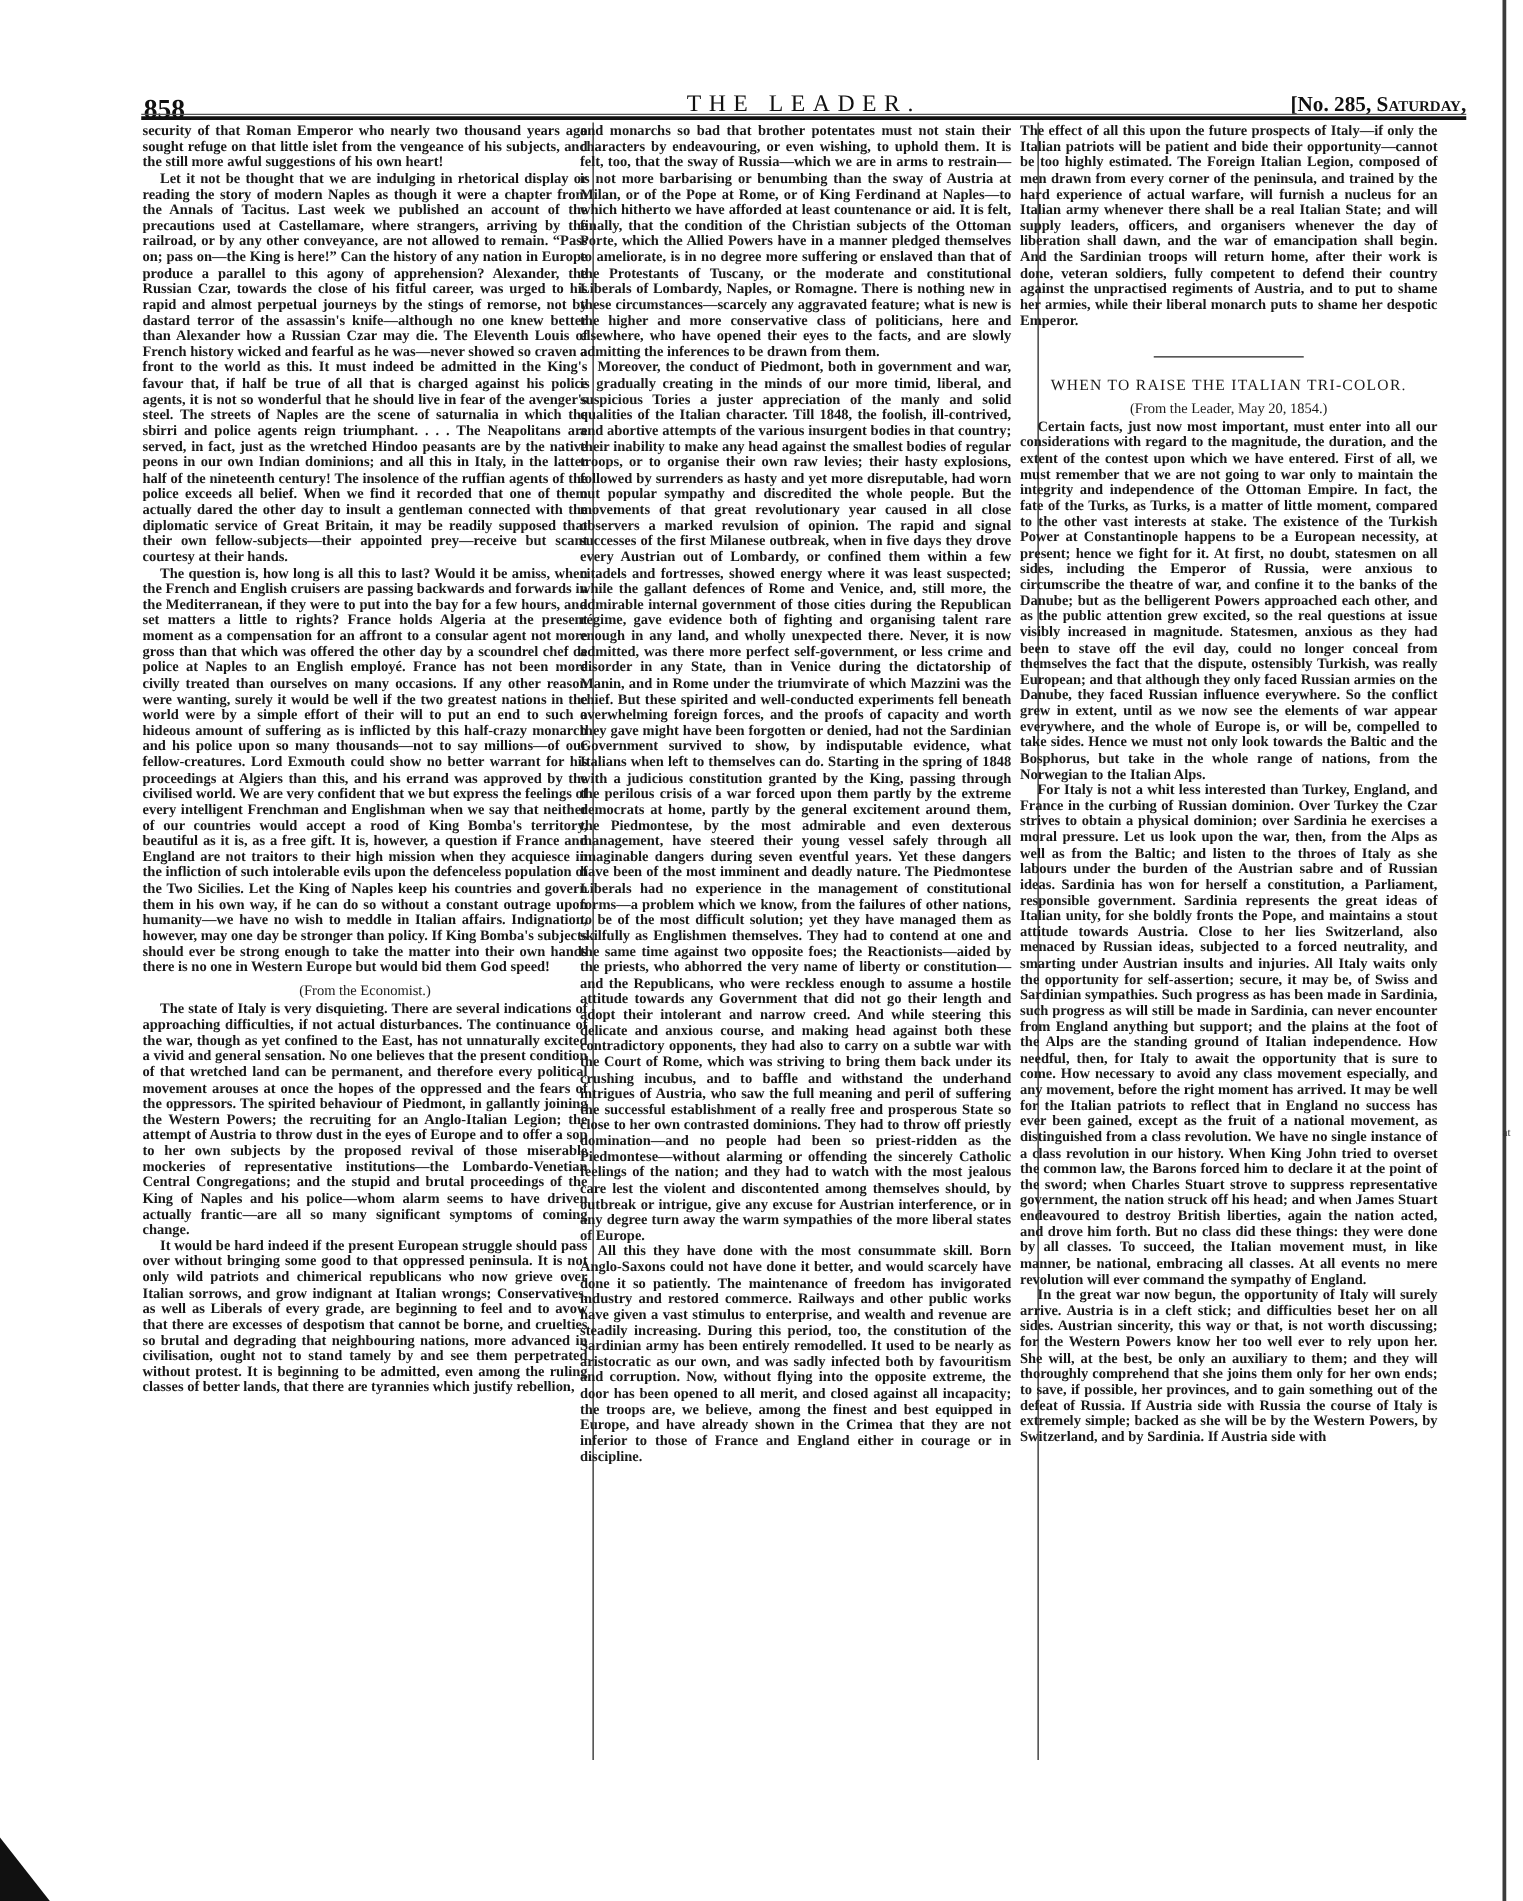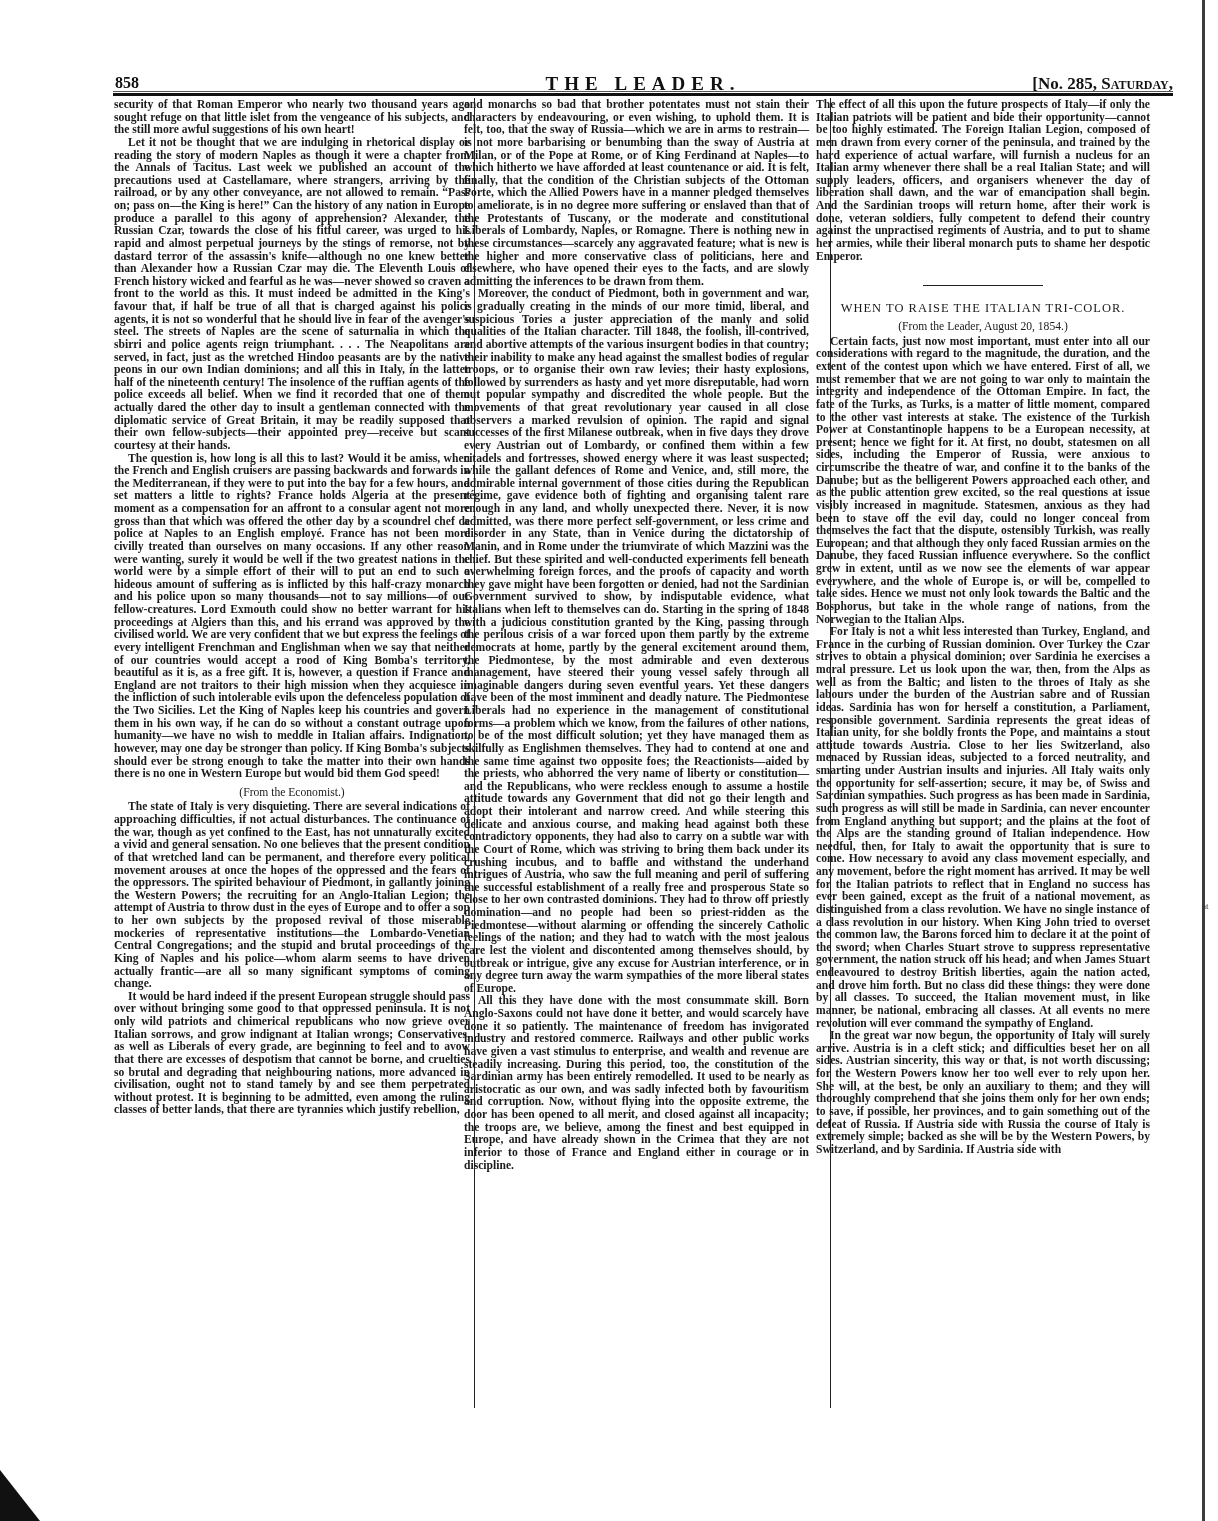--- a/index.html
+++ b/index.html
@@ -5,23 +5,23 @@
     html, body { margin:0; padding:0; }
     body {
       width:1218px; height:1521px; position:relative; overflow:hidden;
       background:#ffffff; color:#141414;
       font-family:"DejaVu Serif","Liberation Serif",serif;
     }
     .masthead {
       position:absolute; left:113px; top:70px; width:1060px; height:24px;
       font-family:"Liberation Serif",serif; color:#111;
     }
-    .page-no { position:absolute; left:2px; top:4px; font-size:16px; font-weight:bold; }
+    .page-no { position:absolute; left:2px; top:4px; font-size:22px; font-weight:bold; }
     .paper-title { position:absolute; left:0; width:1060px; top:3px; text-align:center;
-      font-size:19px; font-weight:bold; letter-spacing:6px; }
+      font-size:19px; font-weight:normal; letter-spacing:6px; }
     .issue { position:absolute; right:0; top:4px; font-size:17px; font-weight:bold;margin-left:48px; }
     .issue .sc { font-variant:small-caps; }
     .rule-thick { position:absolute; left:113px; top:93px; width:1060px; height:3px; background:#111; }
     .rule-thin { position:absolute; left:113px; top:91px; width:1060px; height:1px; background:#555; }
 
     .col {
       position:absolute; top:99px;
       font-family:"Liberation Serif",serif;
       font-size:11.6px; line-height:12.62px;
       text-align:justify; hyphens:manual;
@@ -79,21 +79,21 @@
 <div class="col col-mid">
   <p class="noindent">and monarchs so bad that brother potentates must not stain their characters by endeavouring, or even wishing, to uphold them. It is felt, too, that the sway of Russia—which we are in arms to restrain—is not more barbarising or benumbing than the sway of Austria at Milan, or of the Pope at Rome, or of King Ferdinand at Naples—to which hitherto we have afforded at least countenance or aid. It is felt, finally, that the condition of the Christian subjects of the Ottoman Porte, which the Allied Powers have in a manner pledged themselves to ameliorate, is in no degree more suffering or enslaved than that of the Protestants of Tuscany, or the moderate and constitutional Liberals of Lombardy, Naples, or Romagne. There is nothing new in these circumstances—scarcely any aggravated feature; what is new is the higher and more conservative class of politicians, here and elsewhere, who have opened their eyes to the facts, and are slowly admitting the inferences to be drawn from them.</p>
   <p>Moreover, the conduct of Piedmont, both in government and war, is gradually creating in the minds of our more timid, liberal, and suspicious Tories a juster appreciation of the manly and solid qualities of the Italian character. Till 1848, the foolish, ill-contrived, and abortive attempts of the various insurgent bodies in that country; their inability to make any head against the smallest bodies of regular troops, or to organise their own raw levies; their hasty explosions, followed by surrenders as hasty and yet more disreputable, had worn out popular sympathy and discredited the whole people. But the movements of that great revolutionary year caused in all close observers a marked revulsion of opinion. The rapid and signal successes of the first Milanese outbreak, when in five days they drove every Austrian out of Lombardy, or confined them within a few citadels and fortresses, showed energy where it was least suspected; while the gallant defences of Rome and Venice, and, still more, the admirable internal government of those cities during the Republican régime, gave evidence both of fighting and organising talent rare enough in any land, and wholly unexpected there. Never, it is now admitted, was there more perfect self-government, or less crime and disorder in any State, than in Venice during the dictatorship of Manin, and in Rome under the triumvirate of which Mazzini was the chief. But these spirited and well-conducted experiments fell beneath overwhelming foreign forces, and the proofs of capacity and worth they gave might have been forgotten or denied, had not the Sardinian Government survived to show, by indisputable evidence, what Italians when left to themselves can do. Starting in the spring of 1848 with a judicious constitution granted by the King, passing through the perilous crisis of a war forced upon them partly by the extreme democrats at home, partly by the general excitement around them, the Piedmontese, by the most admirable and even dexterous management, have steered their young vessel safely through all imaginable dangers during seven eventful years. Yet these dangers have been of the most imminent and deadly nature. The Piedmontese Liberals had no experience in the management of constitutional forms—a problem which we know, from the failures of other nations, to be of the most difficult solution; yet they have managed them as skilfully as Englishmen themselves. They had to contend at one and the same time against two opposite foes; the Reactionists—aided by the priests, who abhorred the very name of liberty or constitution—and the Republicans, who were reckless enough to assume a hostile attitude towards any Government that did not go their length and adopt their intolerant and narrow creed. And while steering this delicate and anxious course, and making head against both these contradictory opponents, they had also to carry on a subtle war with the Court of Rome, which was striving to bring them back under its crushing incubus, and to baffle and withstand the underhand intrigues of Austria, who saw the full meaning and peril of suffering the successful establishment of a really free and prosperous State so close to her own contrasted dominions. They had to throw off priestly domination—and no people had been so priest-ridden as the Piedmontese—without alarming or offending the sincerely Catholic feelings of the nation; and they had to watch with the most jealous care lest the violent and discontented among themselves should, by outbreak or intrigue, give any excuse for Austrian interference, or in any degree turn away the warm sympathies of the more liberal states of Europe.</p>
   <p>All this they have done with the most consummate skill. Born Anglo-Saxons could not have done it better, and would scarcely have done it so patiently. The maintenance of freedom has invigorated industry and restored commerce. Railways and other public works have given a vast stimulus to enterprise, and wealth and revenue are steadily increasing. During this period, too, the constitution of the Sardinian army has been entirely remodelled. It used to be nearly as aristocratic as our own, and was sadly infected both by favouritism and corruption. Now, without flying into the opposite extreme, the door has been opened to all merit, and closed against all incapacity; the troops are, we believe, among the finest and best equipped in Europe, and have already shown in the Crimea that they are not inferior to those of France and England either in courage or in discipline.</p>
 </div>
 
 <div class="col col-right">
   <p class="noindent">The effect of all this upon the future prospects of Italy—if only the Italian patriots will be patient and bide their opportunity—cannot be too highly estimated. The Foreign Italian Legion, composed of men drawn from every corner of the peninsula, and trained by the hard experience of actual warfare, will furnish a nucleus for an Italian army whenever there shall be a real Italian State; and will supply leaders, officers, and organisers whenever the day of liberation shall dawn, and the war of emancipation shall begin. And the Sardinian troops will return home, after their work is done, veteran soldiers, fully competent to defend their country against the unpractised regiments of Austria, and to put to shame her armies, while their liberal monarch puts to shame her despotic Emperor.</p>
   <div class="section-rule"></div>
   <div class="section-title">When to raise the Italian Tri-color.</div>
-  <p class="source">(From the Leader, August 20, 1854.)</p>
+  <p class="source">(From the Leader, May 20, 1854.)</p>
   <p>Certain facts, just now most important, must enter into all our considerations with regard to the magnitude, the duration, and the extent of the contest upon which we have entered. First of all, we must remember that we are not going to war only to maintain the integrity and independence of the Ottoman Empire. In fact, the fate of the Turks, as Turks, is a matter of little moment, compared to the other vast interests at stake. The existence of the Turkish Power at Constantinople happens to be a European necessity, at present; hence we fight for it. At first, no doubt, statesmen on all sides, including the Emperor of Russia, were anxious to circumscribe the theatre of war, and confine it to the banks of the Danube; but as the belligerent Powers approached each other, and as the public attention grew excited, so the real questions at issue visibly increased in magnitude. Statesmen, anxious as they had been to stave off the evil day, could no longer conceal from themselves the fact that the dispute, ostensibly Turkish, was really European; and that although they only faced Russian armies on the Danube, they faced Russian influence everywhere. So the conflict grew in extent, until as we now see the elements of war appear everywhere, and the whole of Europe is, or will be, compelled to take sides. Hence we must not only look towards the Baltic and the Bosphorus, but take in the whole range of nations, from the Norwegian to the Italian Alps.</p>
   <p>For Italy is not a whit less interested than Turkey, England, and France in the curbing of Russian dominion. Over Turkey the Czar strives to obtain a physical dominion; over Sardinia he exercises a moral pressure. Let us look upon the war, then, from the Alps as well as from the Baltic; and listen to the throes of Italy as she labours under the burden of the Austrian sabre and of Russian ideas. Sardinia has won for herself a constitution, a Parliament, responsible government. Sardinia represents the great ideas of Italian unity, for she boldly fronts the Pope, and maintains a stout attitude towards Austria. Close to her lies Switzerland, also menaced by Russian ideas, subjected to a forced neutrality, and smarting under Austrian insults and injuries. All Italy waits only the opportunity for self-assertion; secure, it may be, of Swiss and Sardinian sympathies. Such progress as has been made in Sardinia, such progress as will still be made in Sardinia, can never encounter from England anything but support; and the plains at the foot of the Alps are the standing ground of Italian independence. How needful, then, for Italy to await the opportunity that is sure to come. How necessary to avoid any class movement especially, and any movement, before the right moment has arrived. It may be well for the Italian patriots to reflect that in England no success has ever been gained, except as the fruit of a national movement, as distinguished from a class revolution. We have no single instance of a class revolution in our history. When King John tried to overset the common law, the Barons forced him to declare it at the point of the sword; when Charles Stuart strove to suppress representative government, the nation struck off his head; and when James Stuart endeavoured to destroy British liberties, again the nation acted, and drove him forth. But no class did these things: they were done by all classes. To succeed, the Italian movement must, in like manner, be national, embracing all classes. At all events no mere revolution will ever command the sympathy of England.</p>
   <p>In the great war now begun, the opportunity of Italy will surely arrive. Austria is in a cleft stick; and difficulties beset her on all sides. Austrian sincerity, this way or that, is not worth discussing; for the Western Powers know her too well ever to rely upon her. She will, at the best, be only an auxiliary to them; and they will thoroughly comprehend that she joins them only for her own ends; to save, if possible, her provinces, and to gain something out of the defeat of Russia. If Austria side with Russia the course of Italy is extremely simple; backed as she will be by the Western Powers, by Switzerland, and by Sardinia. If Austria side with</p>
 </div>
 
 <div class="bleed">
   <div class="edge"></div>
 </div>
 <div class="bleed-text">at</div>
 <div class="corner-shadow"></div>

